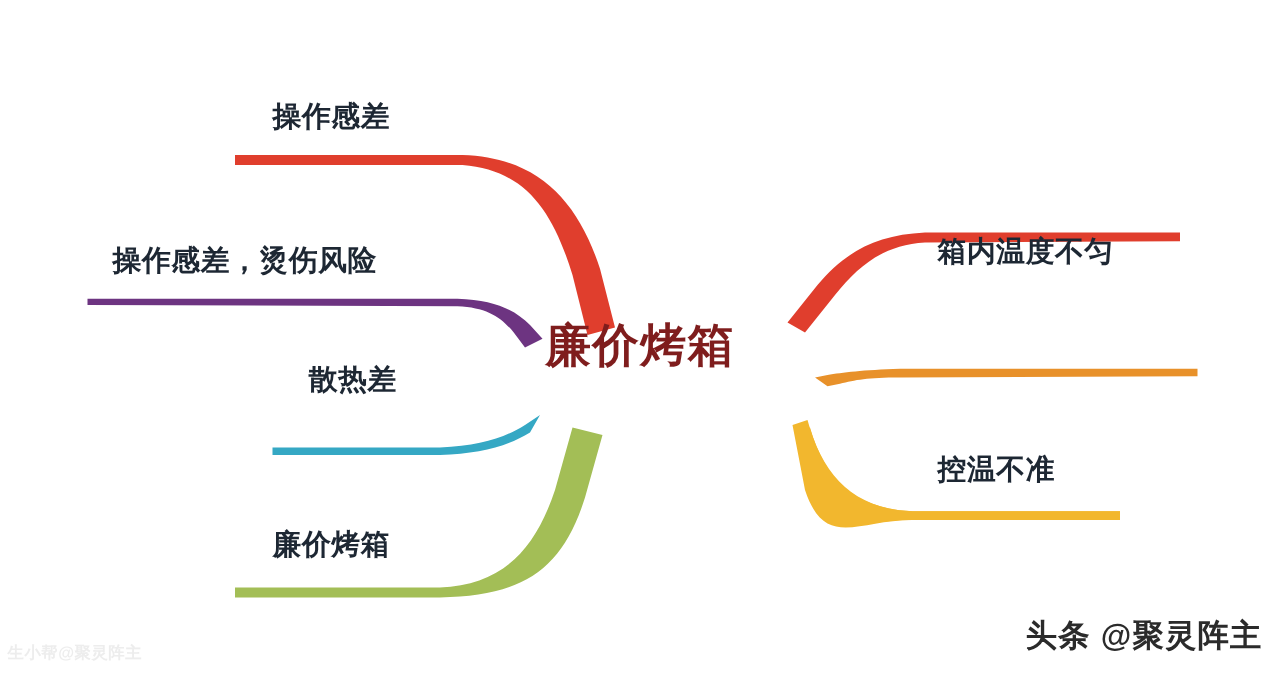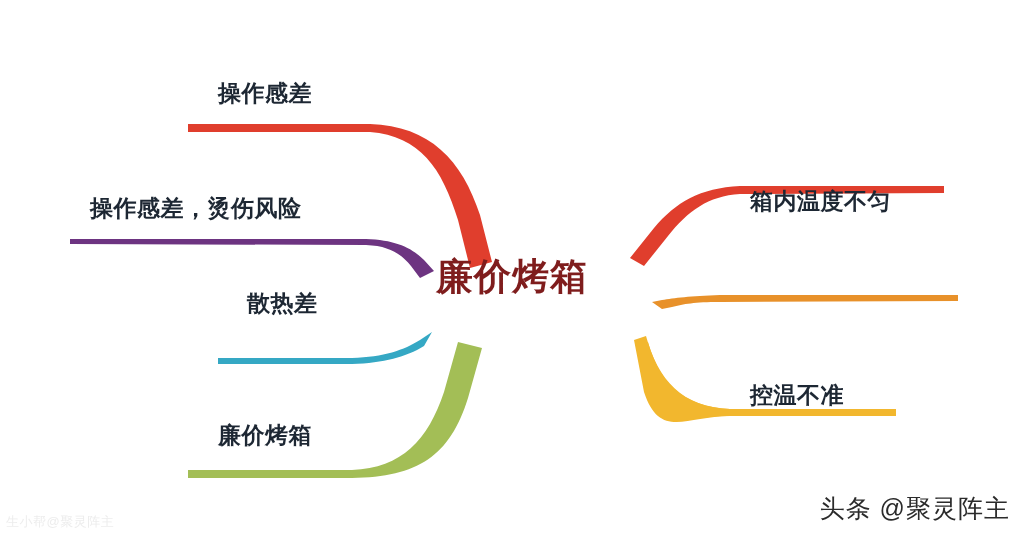--- a/index.html
+++ b/index.html
@@ -42,21 +42,21 @@
     color: #7f1d1d;
     font-weight: bold;
     font-size: 37px;
     line-height: 1;
     letter-spacing: 1px;
     white-space: nowrap;
   }
   .watermark {
     position: absolute;
     white-space: nowrap;
-    font-weight: normal;
+    font-weight: bold;
     text-align: center;
   }
   #watermark-main {
     right: 14px;
     bottom: 14px;
     font-size: 25px;
     color: #2b2b2b;
     letter-spacing: 1px;
   }
   #watermark-faint {
@@ -156,21 +156,21 @@
 
   <div class="node-label" style="left:90px; top:197px;">操作感差，烫伤风险</div>
 
   <div class="node-label" style="left:247px; top:292px;">散热差</div>
 
   <div class="node-label" style="left:218px; top:424px;">廉价烤箱</div>
 
   <div class="node-label" style="left:750px; top:142px;margin-top:48px;">箱内温度不匀</div>
 
 
-  <div class="node-label" style="left:750px; top:364px;margin-top:20px;">控温不准</div>
+  <div class="node-label" style="left:750px; top:364px;">控温不准</div>
 
   <div id="center-node">廉价烤箱</div>
 
   <div class="watermark" id="watermark-main">头条 @聚灵阵主</div>
 
   <div class="watermark" id="watermark-faint">生小帮@聚灵阵主</div>
 
 </div>
 
 </body></html>

